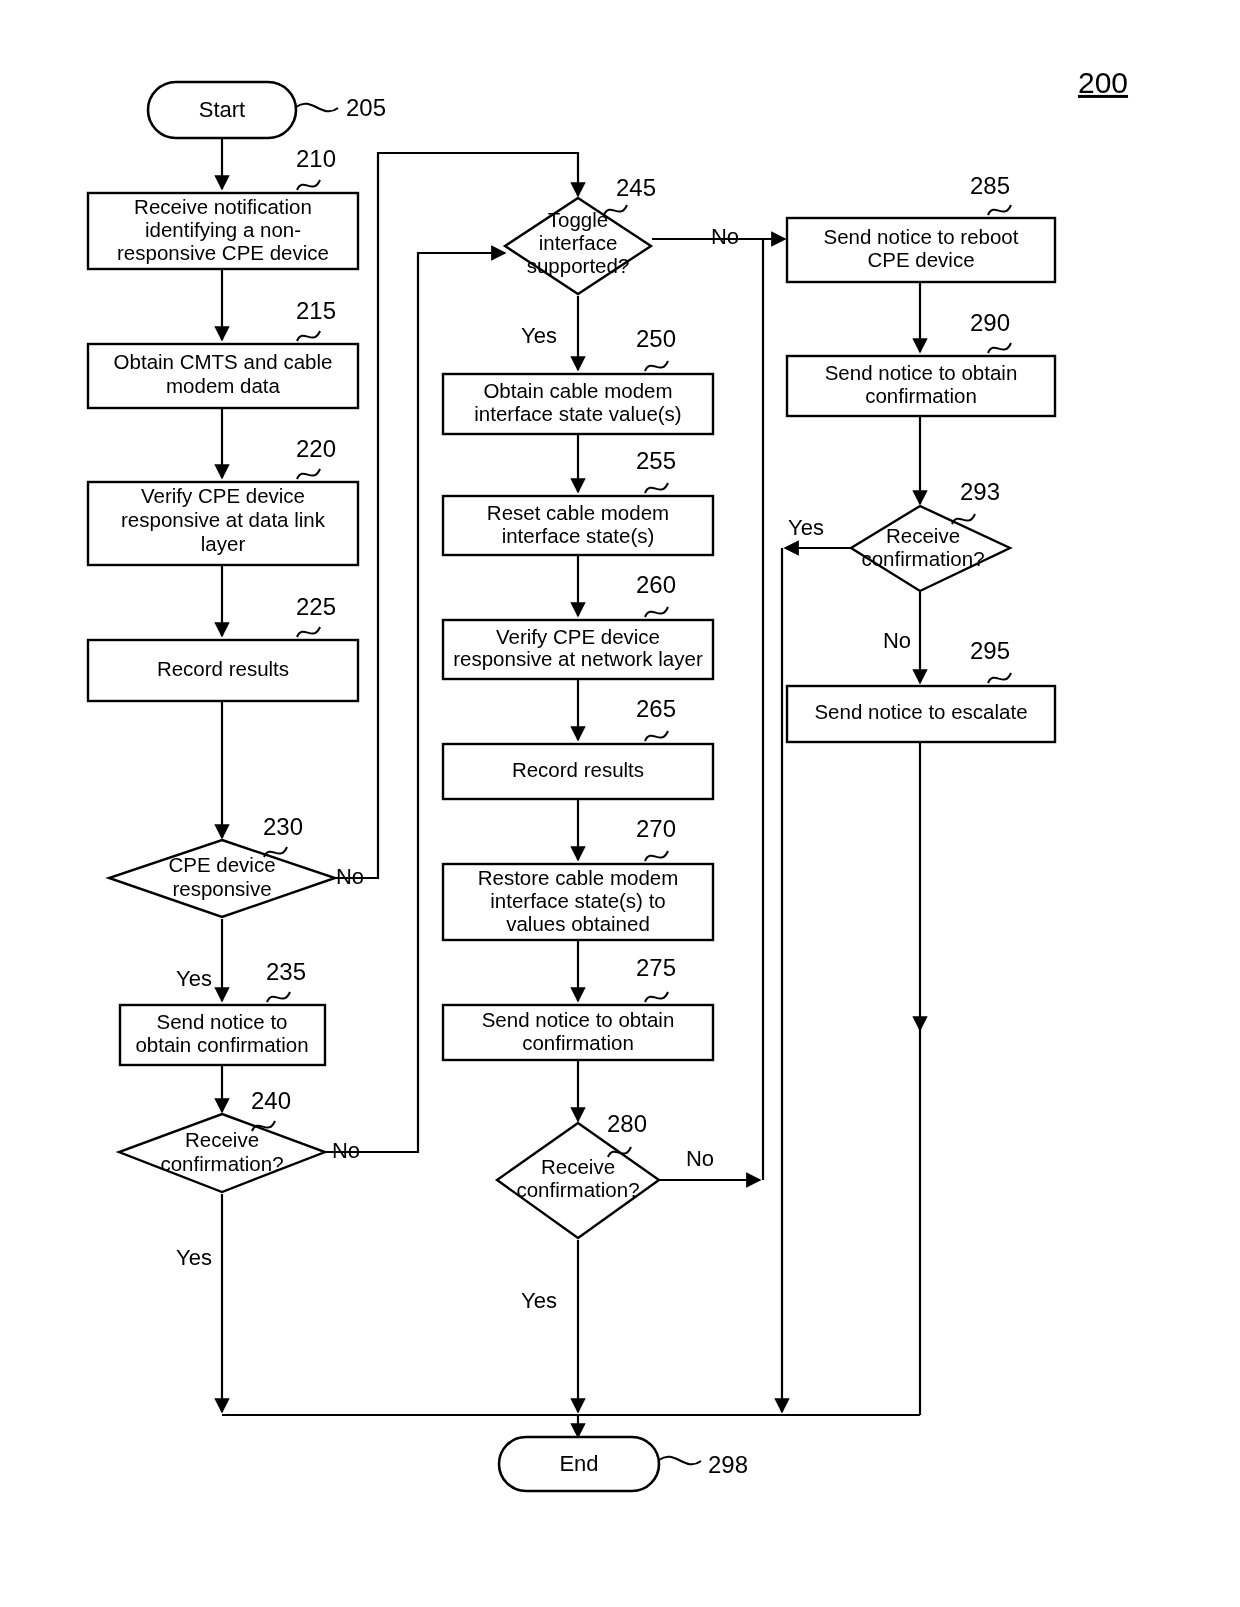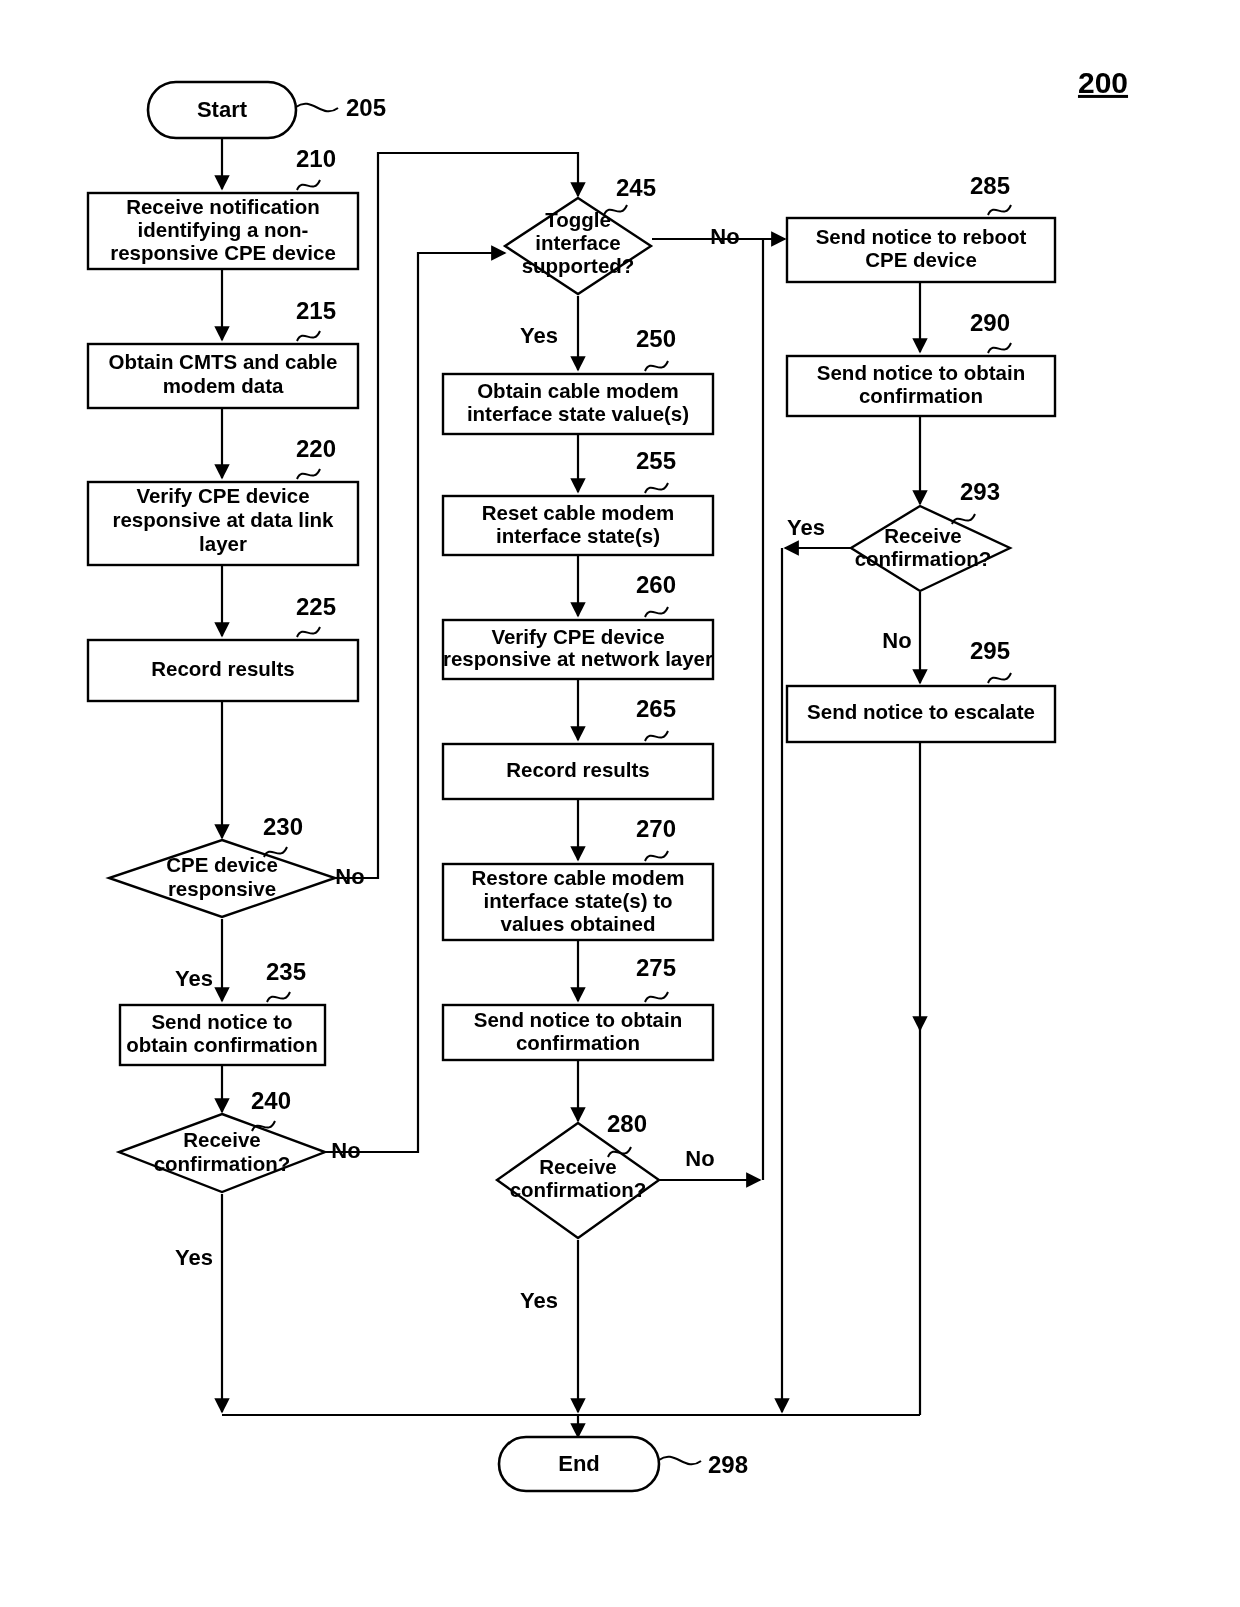--- a/index.html
+++ b/index.html
@@ -10,21 +10,20 @@
   body {
     font-family: "Liberation Sans", sans-serif;
     color: #000000;
   }
   #page {
     position: relative;
     width: 1148px;
     height: 1607px;
     background: #ffffff;
     overflow: hidden;
-    font-weight: bold;
   }
   svg#flow {
     position: absolute;
     left: 0;
     top: 0;
     width: 1240px;
     height: 1607px;
   }
   .node-shape {
     fill: #ffffff;

